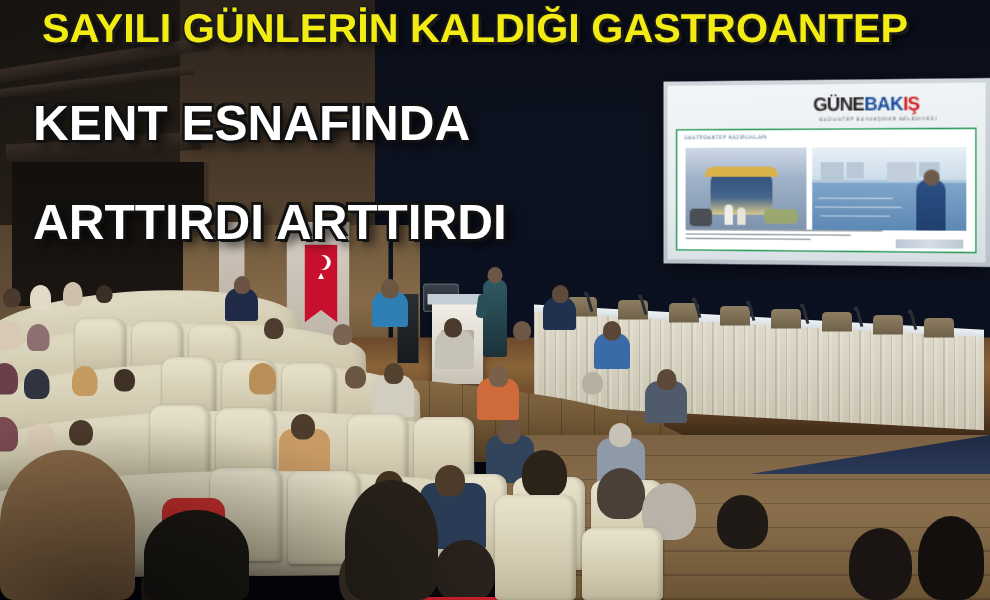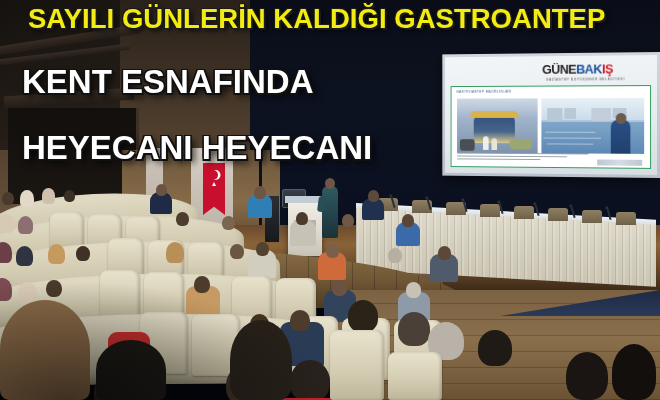--- a/index.html
+++ b/index.html
@@ -644,17 +644,17 @@
     <div class="head" style="position:absolute; left:0px; top:300px; width:90px; height:100px; background:#8a6a48; border-radius:50% 50% 10% 10%;"></div>
     <div class="head" style="position:absolute; left:96px; top:340px; width:70px; height:60px; background:#1d1a16; border-radius:50% 50% 10% 10%;"></div>
 
     <div class="fg-shadow"></div>
   </div>
 
   <div class="headline-wrap">
     <div class="kicker">SAYILI GÜNLERİN KALDIĞI GASTROANTEP</div>
     <div class="main-title">
       <div>KENT ESNAFINDA</div>
-      <div>HEYECANI HEYECANI</div>
+      <div>ARTTIRDI ARTTIRDI</div>
     </div>
   </div>
 
 </div>
 
 </body></html>

